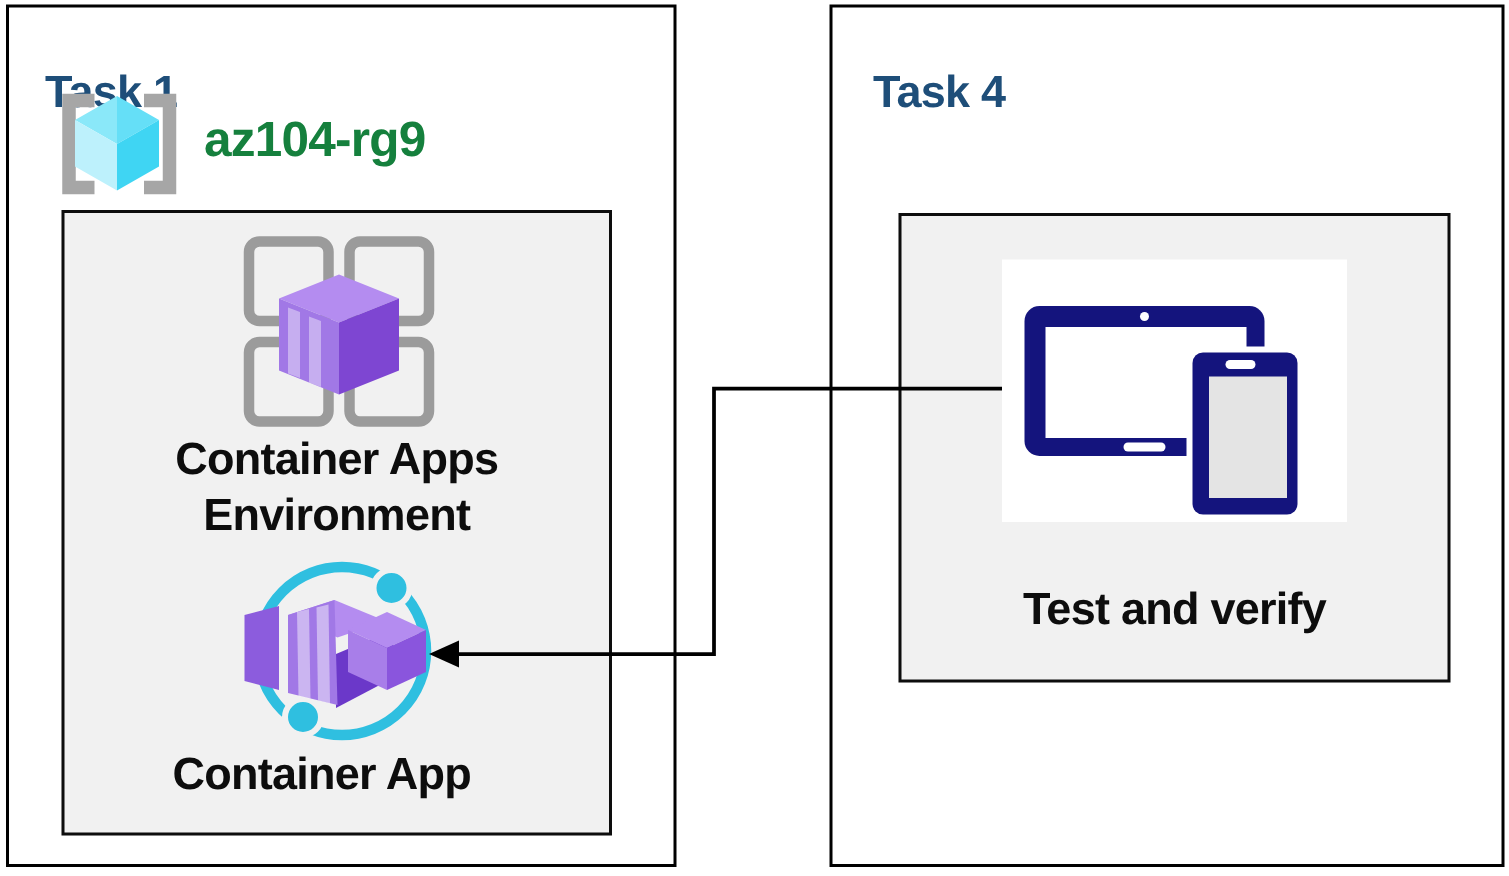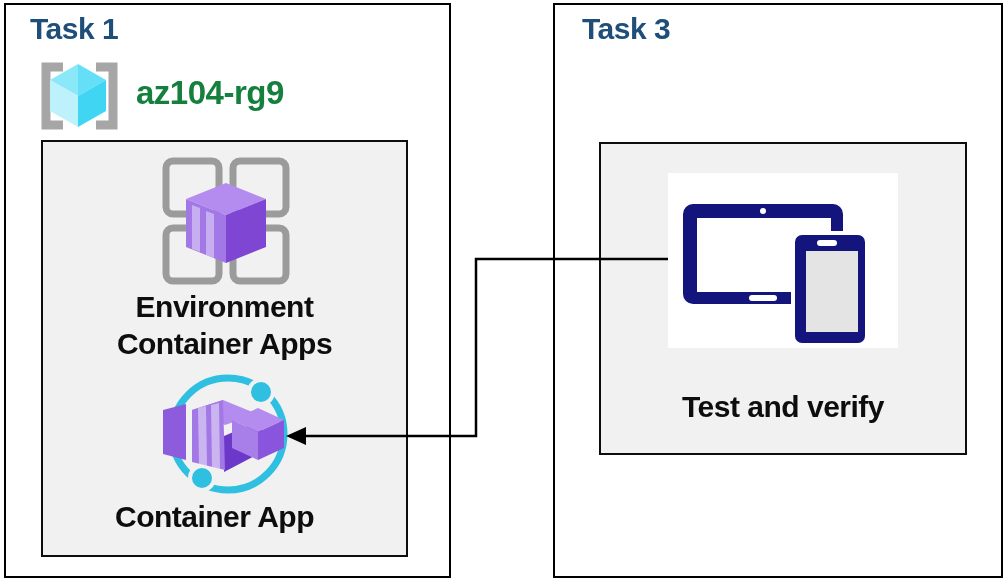--- a/index.html
+++ b/index.html
@@ -16,20 +16,21 @@
     border:2px solid #000000;
     box-sizing:border-box;
   }
   .task-title{
     position:absolute;
     font-size:30px;
     font-weight:700;
     color:#1e4e79;
     letter-spacing:-0.5px;
     white-space:nowrap;
+    margin-top:33px;
   }
   .inner-box{
     position:absolute;
     background:#f1f1f1;
     border:2px solid #0d0d0d;
     box-sizing:border-box;
   }
   .rg-name{
     position:absolute;
     left:136px;top:74px;
@@ -93,22 +94,22 @@
       <rect x="233" y="228" width="53" height="53" rx="7"></rect>
     </g>
     <polygon points="226,183 266,199 226,215 186,199" fill="#b48cf0"></polygon>
     <polygon points="186,199 226,215 226,263 186,247" fill="#a178e6"></polygon>
     <polygon points="266,199 226,215 226,263 266,247" fill="#7e46d2"></polygon>
     <polygon points="192,205 200,208 200,252 192,249" fill="#ffffff" opacity="0.4"></polygon>
     <polygon points="206,211 214,214 214,258 206,255" fill="#ffffff" opacity="0.4"></polygon>
   </svg>
 
   <div class="icon-label env-label">
+    <div>Container Apps</div>
     <div>Environment</div>
-    <div>Container Apps</div>
   </div>
 
   <svg class="abs-svg" style="left:158px;top:366px;" width="145" height="140" viewBox="158 366 145 140">
     <circle cx="228" cy="434" r="56" fill="none" stroke="#2fbfe0" stroke-width="7"></circle>
     <circle cx="261" cy="392" r="12" fill="#2fbfe0" stroke="#f1f1f1" stroke-width="4"></circle>
     <circle cx="202" cy="478" r="12" fill="#2fbfe0" stroke="#f1f1f1" stroke-width="4"></circle>
     <polygon points="163,410 186,404 186,460 163,454" fill="#8c5cdd"></polygon>
     <polygon points="224,472 262,452 262,420 224,436" fill="#6b38c9"></polygon>
     <polygon points="192,410 223,400 257,414 225,425" fill="#b48cf0"></polygon>
     <polygon points="192,410 223,400 225,470 192,462" fill="#a178e6"></polygon>
@@ -116,21 +117,21 @@
     <polygon points="211,405 219,403 220,469 212,467" fill="#ffffff" opacity="0.45"></polygon>
     <polygon points="258,408 284,420 258,432 232,420" fill="#b48cf0"></polygon>
     <polygon points="232,420 258,432 258,460 232,448" fill="#a87ee9"></polygon>
     <polygon points="284,420 258,432 258,460 284,448" fill="#8a55dd"></polygon>
   </svg>
 
   <div class="icon-label app-label">Container App</div>
 
   <div class="task-box" style="left:553px;top:3px;width:450px;height:575px;"></div>
 
-  <div class="task-title" style="left:582px;top:12px;">Task 3</div>
+  <div class="task-title" style="left:582px;top:12px;">Task 4</div>
 
   <div class="inner-box" style="left:599px;top:142px;width:368px;height:313px;"></div>
 
   <div class="white-panel"></div>
 
   <svg class="abs-svg" style="left:668px;top:173px;" width="230" height="175" viewBox="668 173 230 175">
     <rect x="683" y="204" width="160" height="100" rx="10" fill="#14147d"></rect>
     <rect x="697" y="218" width="134" height="74" fill="#ffffff"></rect>
     <circle cx="763" cy="211" r="3" fill="#ffffff"></circle>
     <rect x="749" y="295" width="28" height="6" rx="3" fill="#ffffff"></rect>

